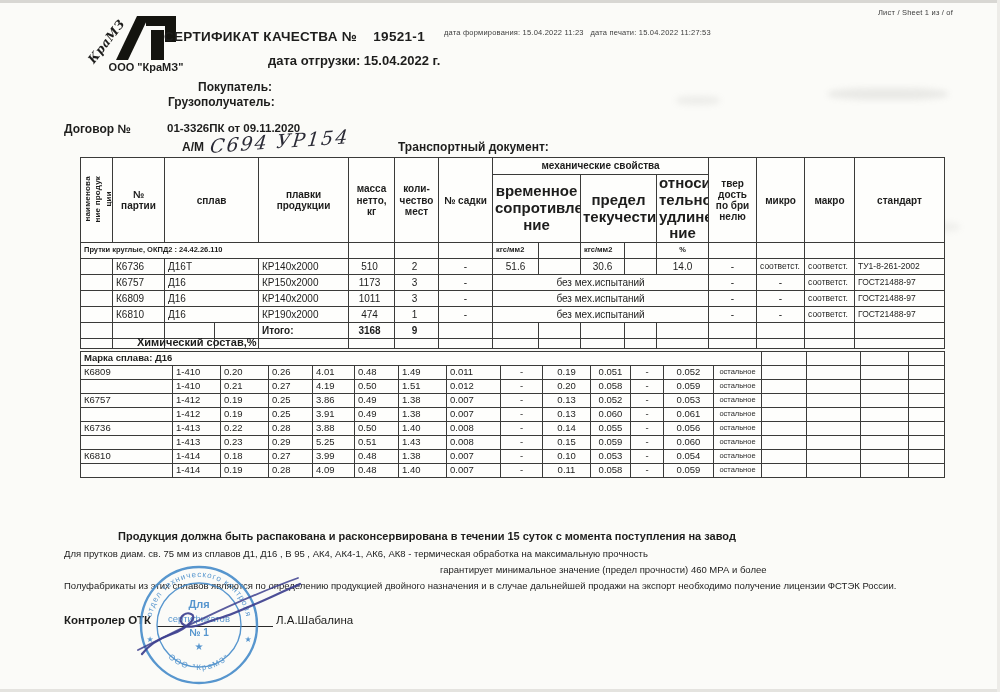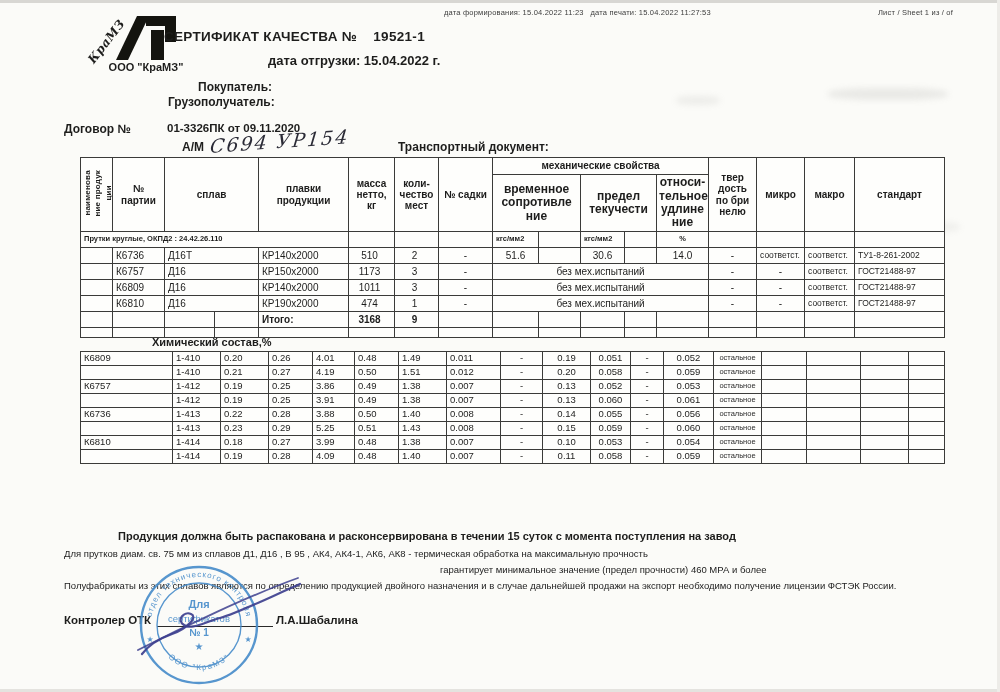--- a/index.html
+++ b/index.html
@@ -29,21 +29,21 @@
 
   
   table{border-collapse:collapse;table-layout:fixed}
   .doc-table{width:864px;background:#fefefc}
   .doc-table td,.doc-table th{
     border:1px solid #3b3b39;padding:0 2px;font-size:10px;line-height:1.12;
     overflow:hidden;text-align:center;vertical-align:middle
   }
   .doc-table th{font-weight:bold;white-space:pre-line}
   .t1 tr.h1 th{height:16px;font-size:10px}
-  .t1 tr.h2 th{height:56px;font-size:12px}
+  .t1 tr.h2 th{height:56px;font-size:15px}
   .t1 td{height:15px}
   .t1 tr.units td{height:15px;font-size:7.5px;font-weight:bold}
   .t1 td.group{font-size:10px}
   .vtext{
     display:inline-block;writing-mode:vertical-rl;transform:rotate(180deg);
     white-space:pre-line;font-size:8px;font-weight:bold;line-height:1.3;letter-spacing:.2px
   }
   .t2 tr.chead th{height:34px;font-size:10px}
   .t2 td{height:13px;font-size:9.5px}
   .al{text-align:left !important;padding-left:3px !important}
@@ -74,21 +74,21 @@
     <g fill="#14140f">
       <polygon points="36,48 57,4 69,4 48,48"></polygon>
       <polygon points="57,4 96,4 96,30 85,30 85,14 66,14 66,4"></polygon>
       <rect x="71" y="18" width="13" height="30"></rect>
     </g>
   </svg>
   <span class="logo-script abs" style="left:16px;top:40px">КраМЗ</span>
   <div class="abs" style="left:-4px;top:49px;width:140px;font-size:11px;font-weight:bold;text-align:center">ООО "КраМЗ"</div>
 </div>
 
-<div class="abs meta" style="left:444px;top:8px">
+<div class="abs meta" style="left:444px;top:28px">
   <span>дата формирования: 15.04.2022 11:23</span>&nbsp;&nbsp;
   <span>дата печати: 15.04.2022 11:27:53</span>
 </div>
 <div class="abs meta" style="left:878px;top:8px">Лист / Sheet   1 из / of</div>
 
 <div class="abs title" style="left:164px;top:29px">
   <span>СЕРТИФИКАТ КАЧЕСТВА №</span>&nbsp;&nbsp;&nbsp;
   <span>19521-1</span>
 </div>
 
@@ -278,21 +278,21 @@
         <td></td>
         <td></td>
         <td></td>
         <td></td>
         <td></td>
         <td></td>
       </tr>
     </tbody>
 </table>
 
-<div class="abs" style="left:152px;top:336px;font-size:11px;font-weight:bold">Химический состав,%</div>
+<div class="abs" style="left:137px;top:336px;font-size:11px;font-weight:bold">Химический состав,%</div>
 
 <table class="doc-table t2 abs" style="left:80px;top:351px">
   <colgroup>
     <col style="width:92px">
       <col style="width:48px">
       <col style="width:48px">
       <col style="width:44px">
     <col style="width:42px">
       <col style="width:44px">
       <col style="width:48px">
@@ -302,20 +302,27 @@
       <col style="width:40px">
       <col style="width:33px">
     <col style="width:50px">
       <col style="width:48px">
       <col style="width:45px">
       <col style="width:54px">
     <col style="width:48px">
       <col style="width:36px">
   </colgroup>
   <tbody>
+      <tr>
+        <td colspan="14" class="al b">Марка сплава: Д16</td>
+        <td></td>
+        <td></td>
+        <td></td>
+        <td></td>
+      </tr>
       <tr>
         <td class="al">К6809</td>
         <td class="al">1-410</td>
         <td class="al">0.20</td>
         <td class="al">0.26</td>
         <td class="al">4.01</td>
         <td class="al">0.48</td>
         <td class="al">1.49</td>
         <td class="al">0.011</td>
         <td>-</td>
@@ -472,21 +479,21 @@
     </tbody>
 </table>
 
 <div class="abs note-main" style="left:118px;top:530px">Продукция должна быть распакована и расконсервирована в течении 15 суток с момента поступления на завод</div>
 <div class="abs note" style="left:64px;top:548px">Для  прутков   диам. св. 75 мм  из сплавов Д1, Д16 , В 95 , АК4,  АК4-1,  АК6, АК8 -  термическая обработка на максимальную прочность</div>
 <div class="abs note" style="left:440px;top:564px">гарантирует минимальное значение (предел прочности) 460 МРА и более</div>
 <div class="abs note" style="left:64px;top:580px">Полуфабрикаты из этих сплавов являются по определению продукцией двойного назначения и в случае дальнейшей продажи  на экспорт необходимо получение  лицензии ФСТЭК России.</div>
 
 <div class="abs" style="left:64px;top:614px;font-size:11.5px;font-weight:bold">Контролер ОТК</div>
 <div class="abs sign-line" style="left:157px;top:612px;width:116px"></div>
-<div class="abs" style="left:276px;top:614px;font-size:11.5px;font-weight:bold">Л.А.Шабалина</div>
+<div class="abs" style="left:276px;top:614px;font-size:11.5px;font-weight:normal">Л.А.Шабалина</div>
 
 <svg class="abs stamp" style="left:138px;top:562px" width="122" height="126" viewBox="0 0 122 126">
   <g fill="none" stroke="#4a8ecb">
     <circle cx="61" cy="63" r="58" stroke-width="2.4"></circle>
     <circle cx="61" cy="63" r="42" stroke-width="1.4"></circle>
   </g>
   <defs>
     <path id="arcTop" d="M 13,63 A 48,48 0 0 1 109,63"></path>
     <path id="arcBot" d="M 16,63 A 45,45 0 0 0 106,63"></path>
   </defs>

